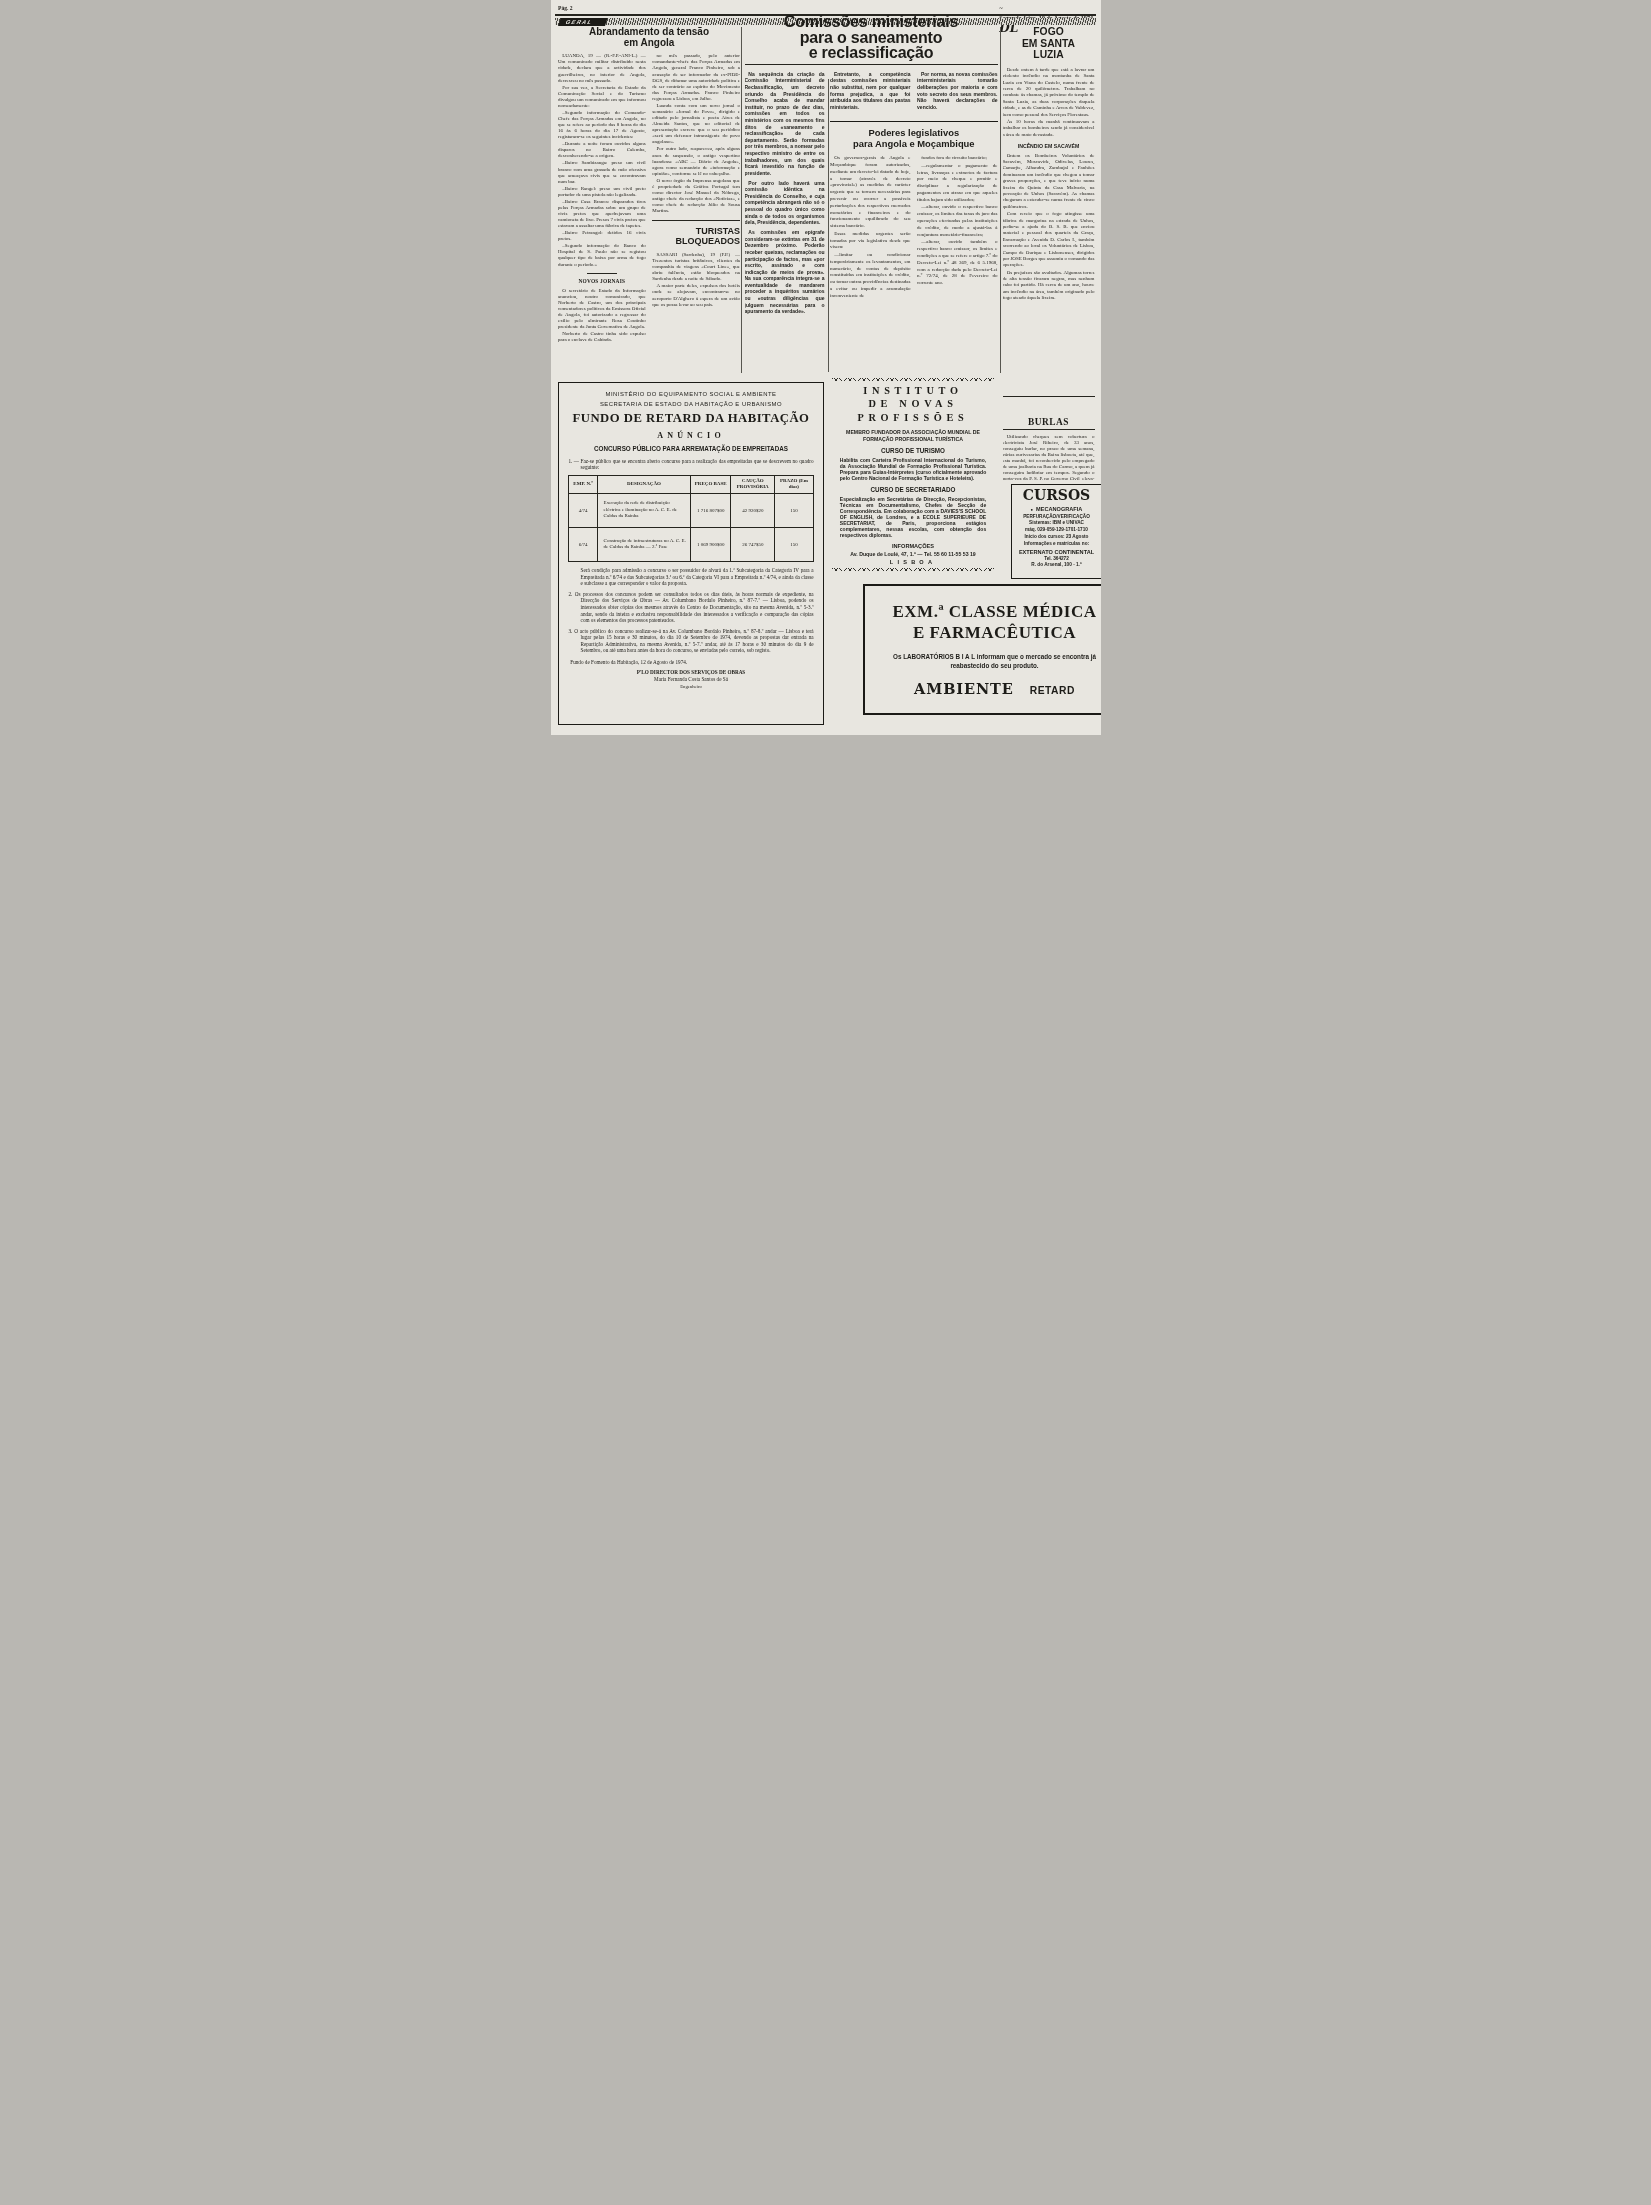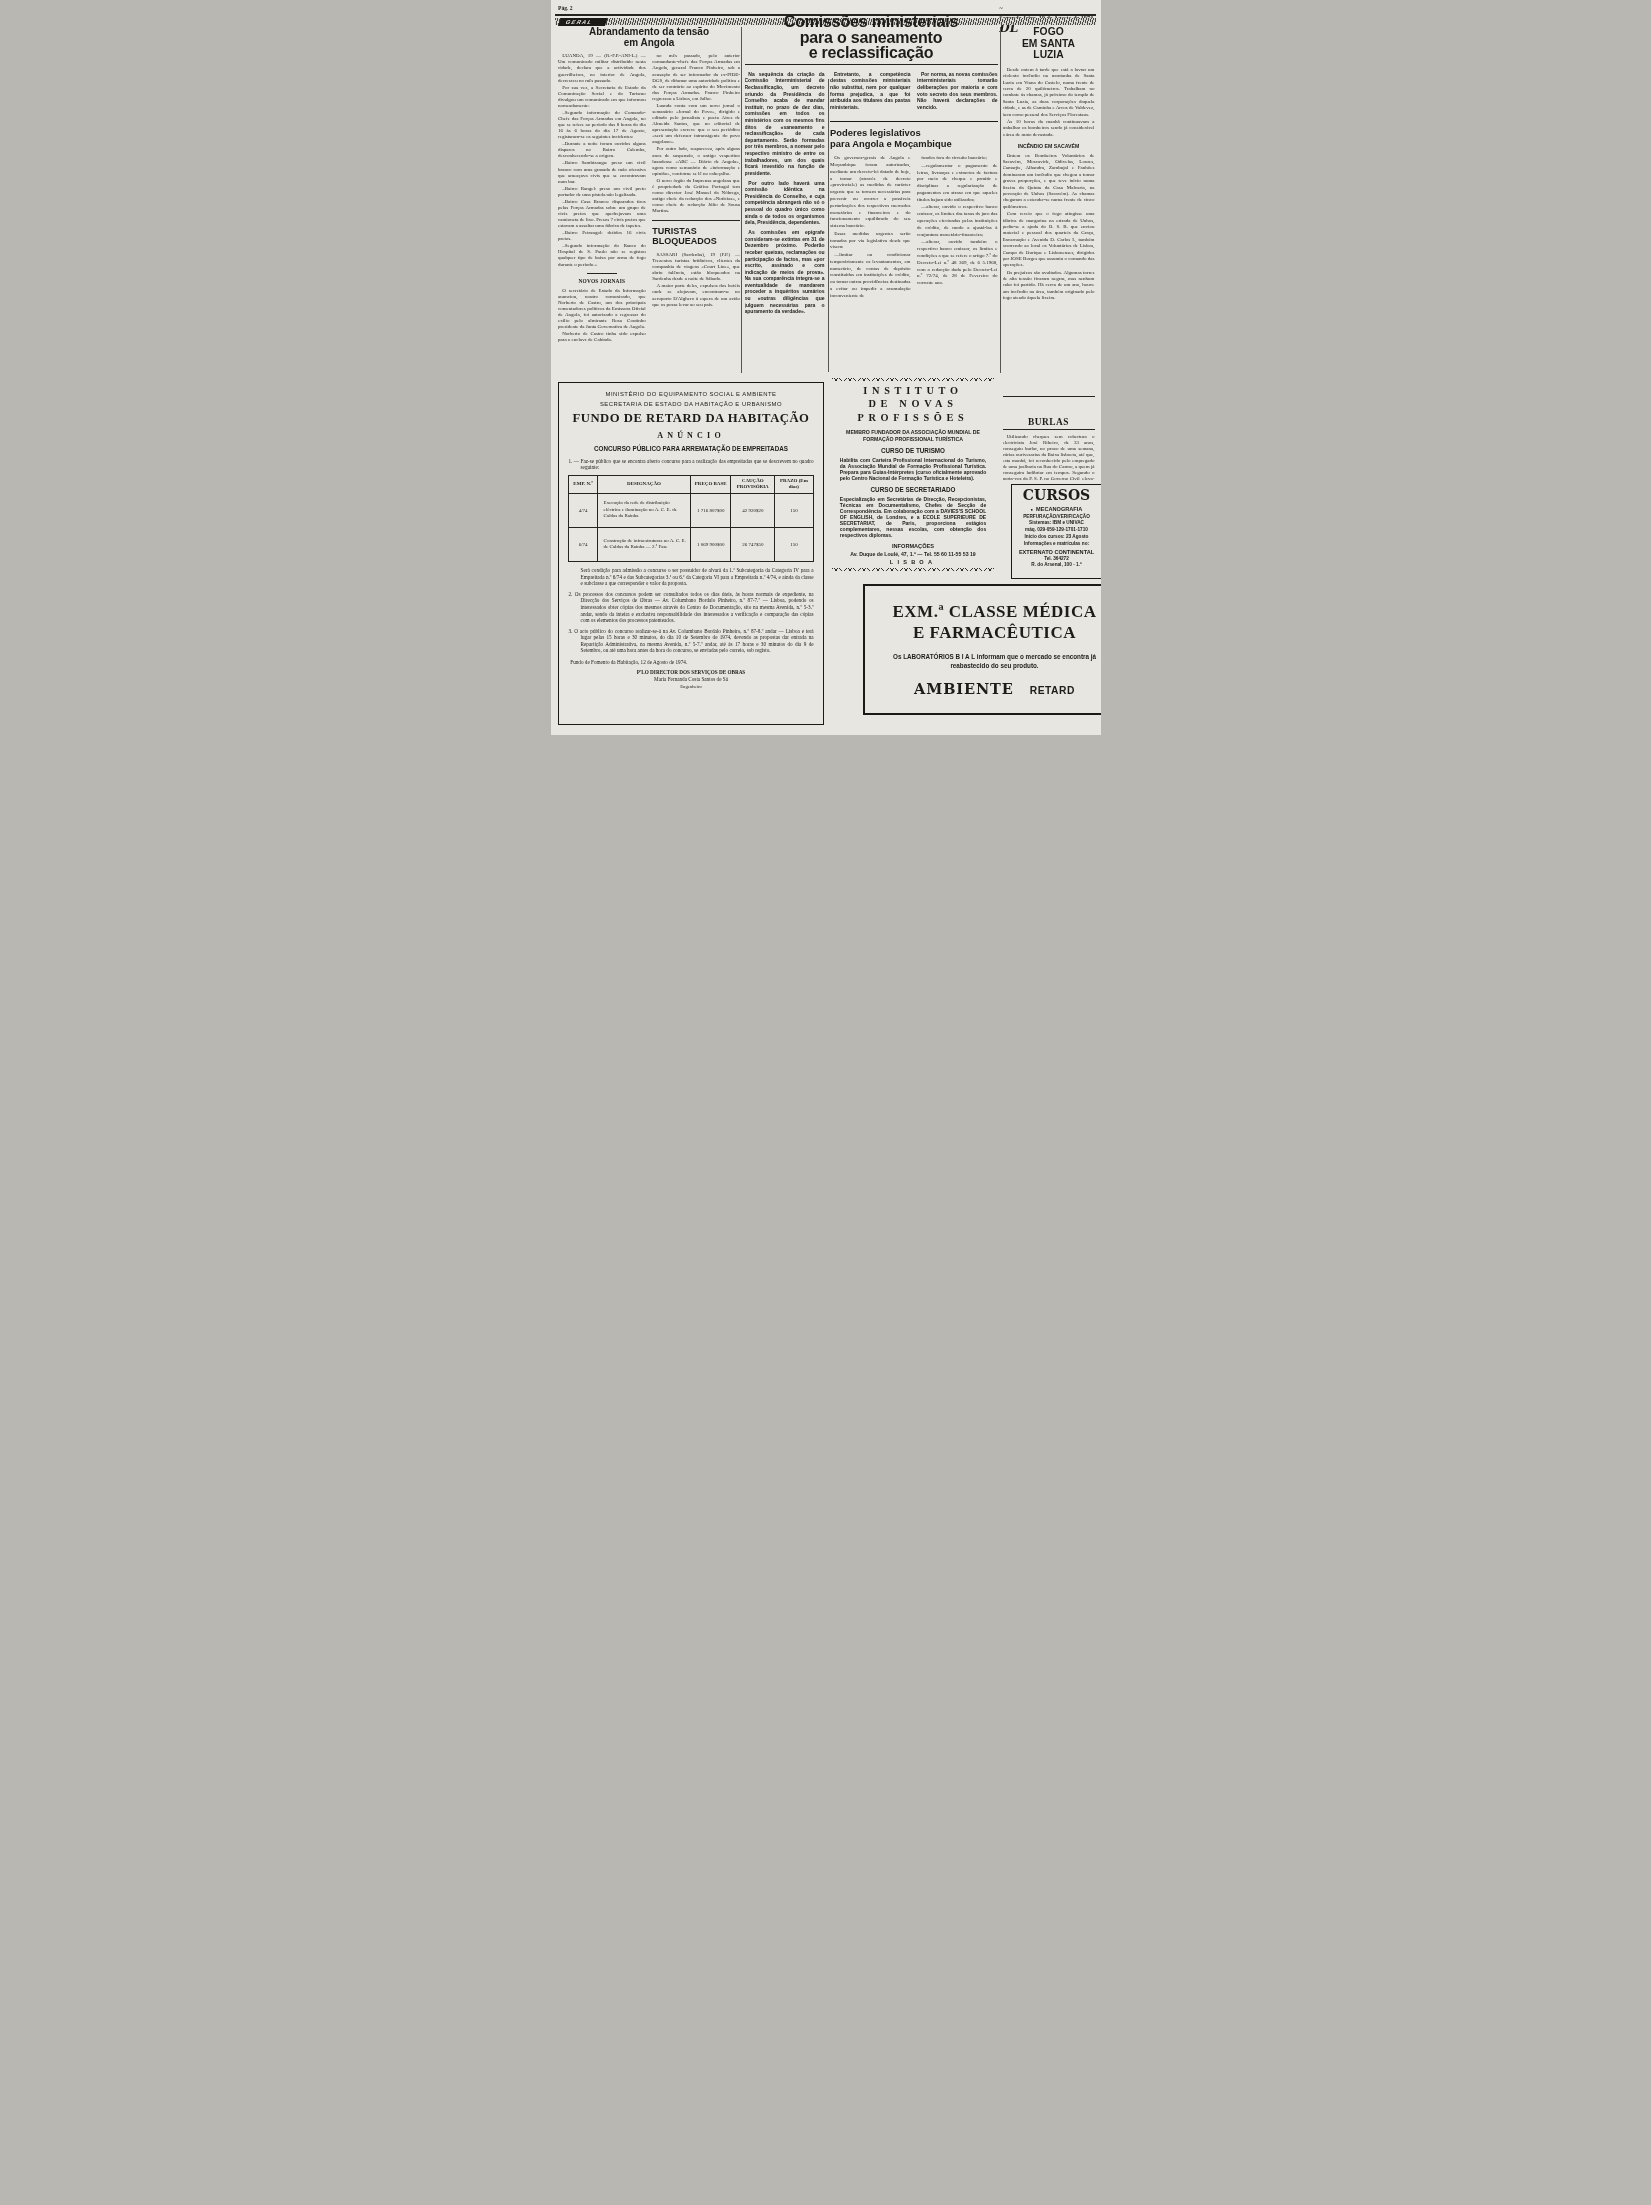--- a/index.html
+++ b/index.html
@@ -43,34 +43,34 @@
   .left-article { position:absolute; left:7.5px; top:26px; width:182px; height:348px; overflow:hidden; }
   .la-title { font-family:"Liberation Sans", sans-serif; font-weight:bold;
     font-size:10px; line-height:11.3px; text-align:center; margin-bottom:4.7px; }
   .la-cols { display:flex; gap:6.6px; }
   .la-cols > div { flex:1; min-width:0; }
   .mini-rule { width:30px; border-top:0.5px solid #26251f; margin:5.6px auto 3.8px; }
   .la-subhead { text-align:center; font-weight:bold; font-size:5.4px;
     letter-spacing:0.2px; margin-bottom:3.8px; }
   .turistas { margin-top:5.6px; border-top:0.7px solid #26251f; padding-top:4.7px; }
   .tur-title { font-family:"Liberation Sans", sans-serif; font-weight:bold;
-    font-size:9px; line-height:10.8px; text-align:left; margin-bottom:4.7px; }
+    font-size:9px; line-height:10.8px; text-align:right; margin-bottom:4.7px; }
   
   .main-article { position:absolute; left:194px; top:14px; width:253px; height:348px; overflow:hidden; }
   .ma-title { font-family:"Liberation Sans", sans-serif; font-weight:bold;
     font-size:16px; line-height:15.5px; letter-spacing:-0.2px; text-align:center;
     padding-bottom:3.8px; border-bottom:0.7px solid #26251f; }
   .ma-body { display:flex; gap:5.6px; margin-top:5.6px; }
   .ma-col1 { width:80px; flex:none; }
   .ma-right { flex:1; min-width:0; }
   .ma-top { display:flex; gap:6.6px; }
   .ma-top > div { flex:1; min-width:0; }
   .poderes { margin-top:7.5px; border-top:0.9px solid #1b1a16; padding-top:4.7px; }
   .po-title { font-family:"Liberation Sans", sans-serif; font-weight:bold;
-    font-size:9.4px; line-height:11.3px; margin-bottom:5.6px; }
+    font-size:9.4px; line-height:11.3px; text-align:center; margin-bottom:5.6px; }
   .po-cols { display:flex; gap:6.6px; }
   .po-cols > div { flex:1; min-width:0; }
   .po-cols p { line-height:6.8px; }
   
   .fogo { position:absolute; left:452px; top:26px; width:92px; height:368px; overflow:hidden; }
   .fogo-title { font-family:"Liberation Sans", sans-serif; font-weight:bold;
     font-size:10.3px; line-height:11.7px; text-align:center; margin-bottom:5.6px; }
   .fogo p { line-height:6.4px; }
   .sacavem { font-family:"Liberation Sans", sans-serif; font-weight:bold;
     font-size:5.2px; text-align:center; margin:4.7px 0 3.8px; }

